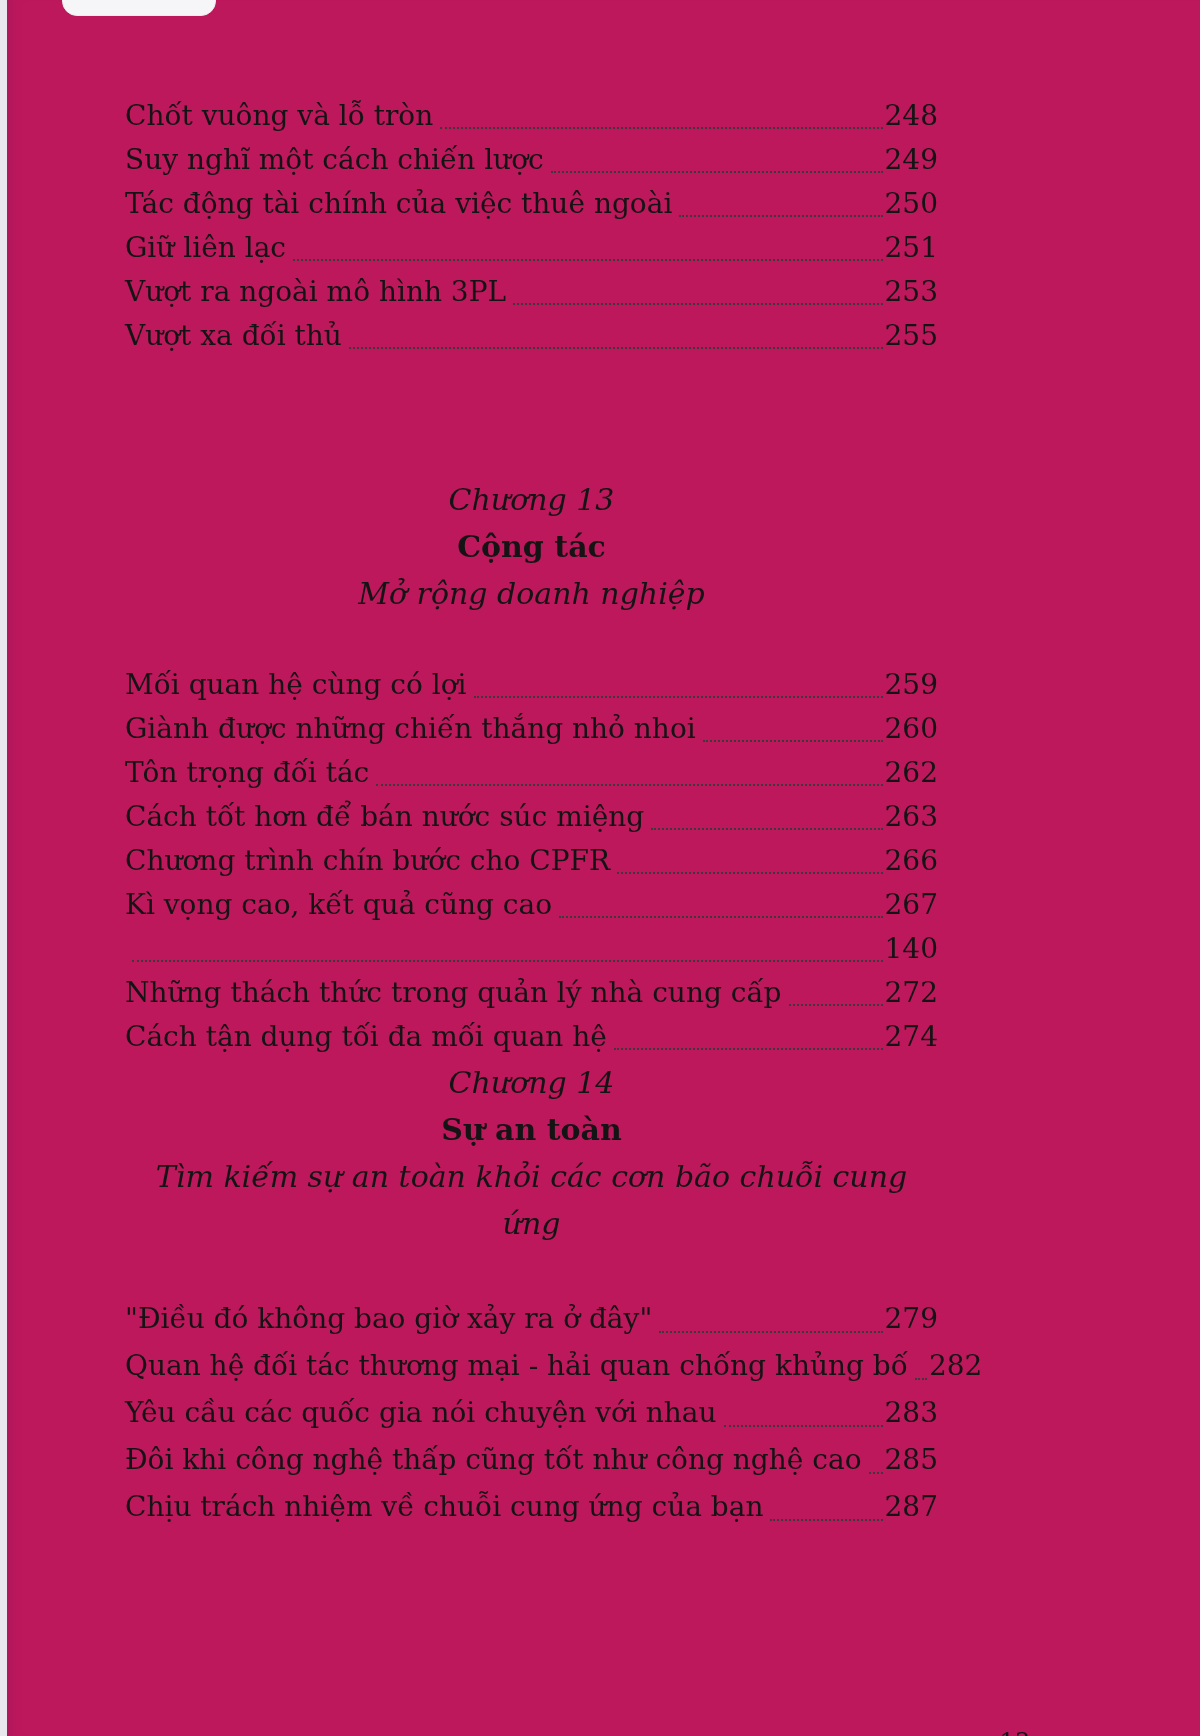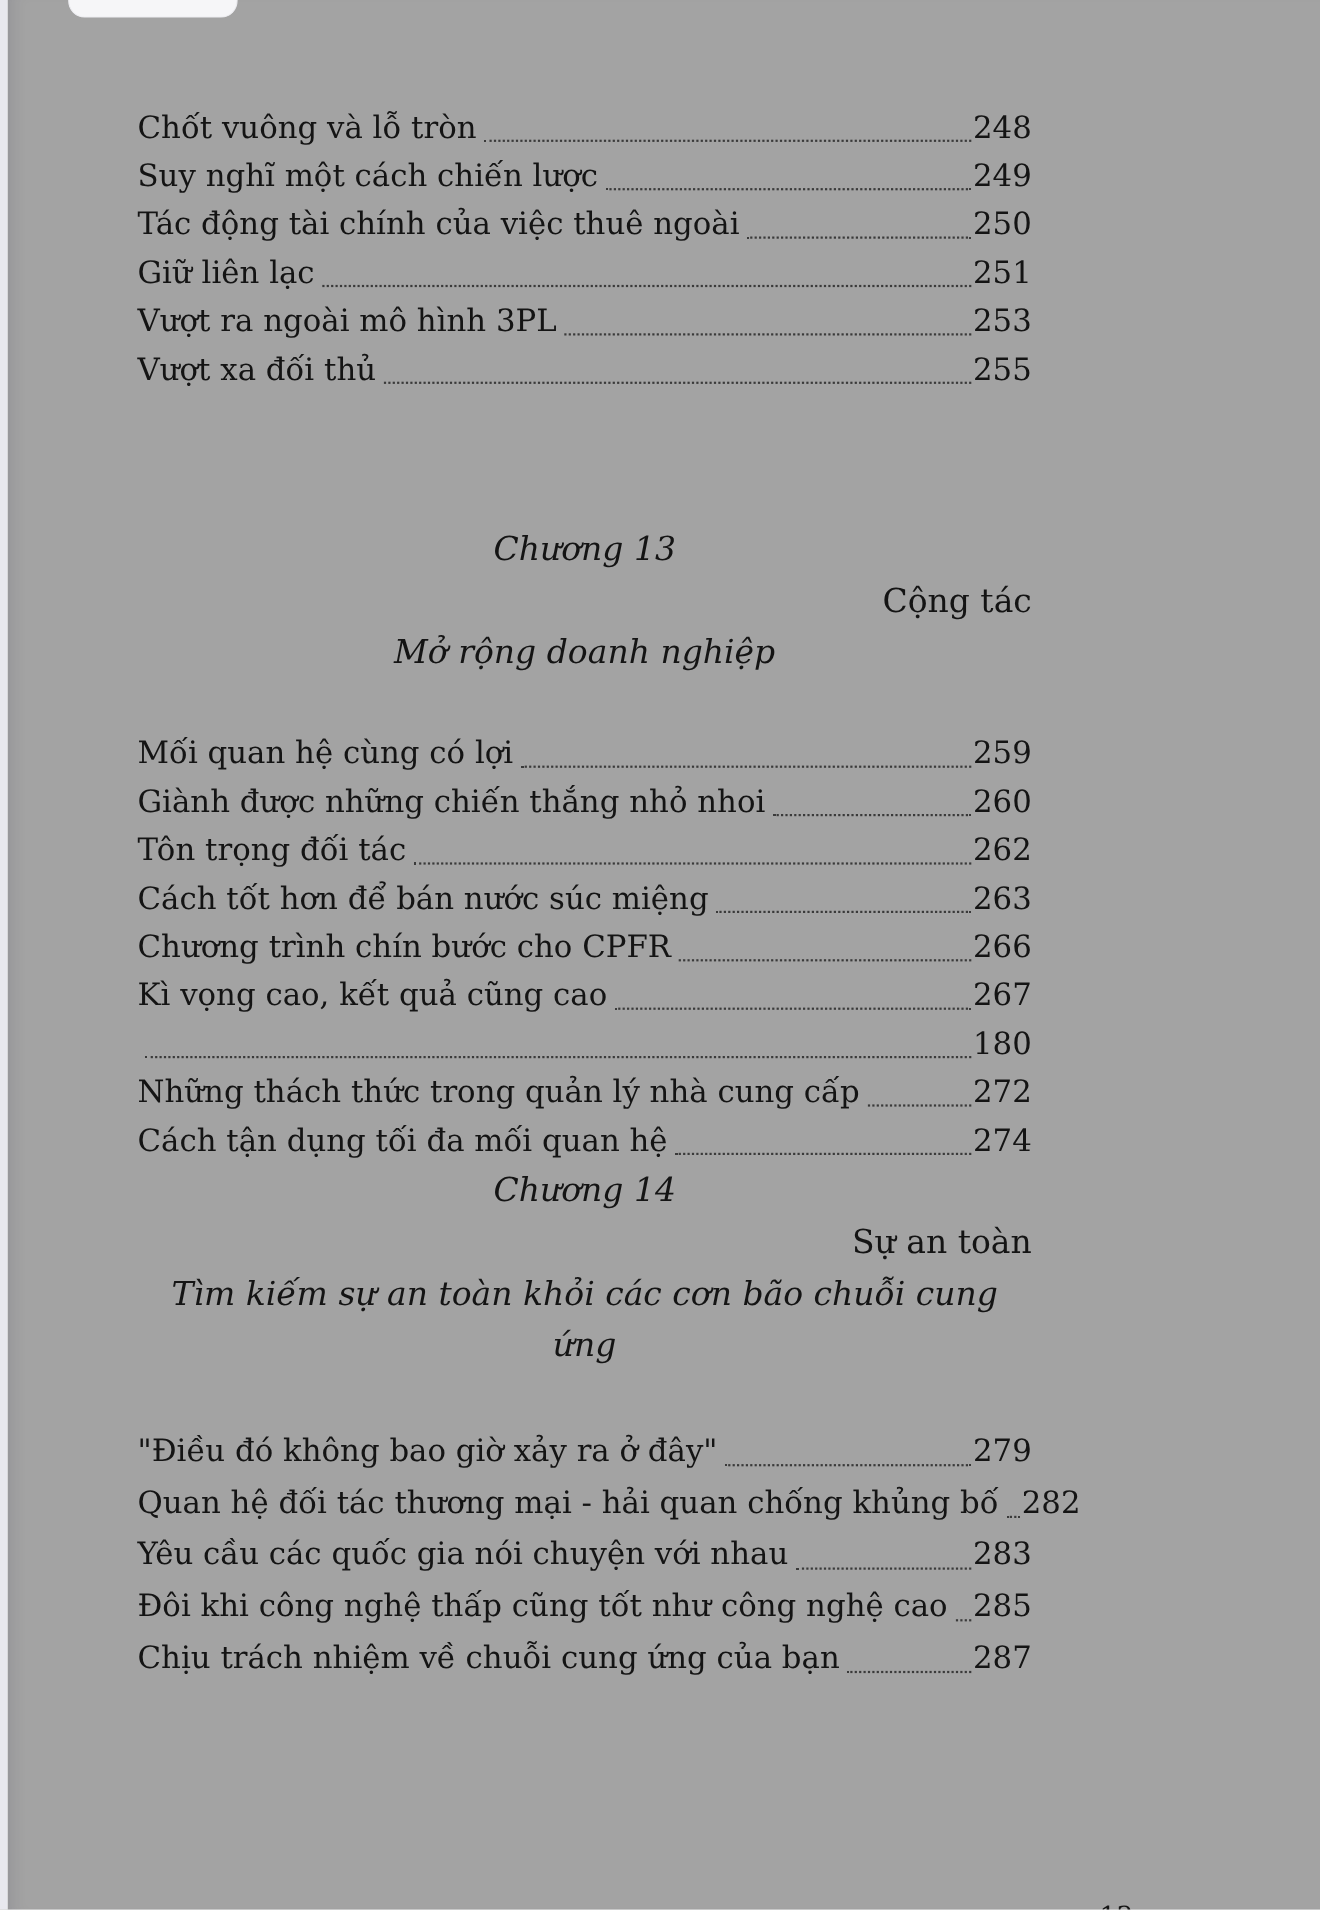--- a/index.html
+++ b/index.html
@@ -11,21 +11,21 @@
     position: relative;
     overflow: hidden;
   }
   .edge-strip {
     position: absolute; left: 0; top: 0;
     width: 7px; height: 100%;
     background: #e8e8ee;
   }
   .page {
     position: absolute; left: 7px; top: 0; right: 0; bottom: 0;
-    background: #a3a3a3;
+    background: #be185d;
     box-shadow: inset 14px 0 16px -14px rgba(40,40,70,0.18);
   }
   .top-pill {
     position: absolute; left: 55px; top: -16px;
     width: 152px; height: 30px;
     background: #f6f6f8;
     border: 1px solid #ededf1;
     border-radius: 15px;
   }
   .content {
@@ -48,21 +48,21 @@
     margin: 0 2px 9px 7px;
     height: 0;
   }
   .toc-page-num { flex: 0 0 auto; }
   .chapter {
     text-align: center;
     font-size: 30px;
     line-height: 47px;
   }
   .ch-number { font-style: italic; text-align: center; }
-  .ch-title  { font-weight: normal; text-align: right; }
+  .ch-title  { font-weight: bold; }
   .ch-subtitle { font-weight: normal; font-style: italic; }
   
   .sec-1 { margin-top: 118px; }  
   .sec-2 { margin-top: 46px;  }  
   .sec-3 { }  
   .sec-4 { margin-top: 48px;  }  
   .folio {
     position: absolute;
     top: 1720px; right: 170px;
     font-size: 24px; line-height: 44px;
@@ -140,21 +140,21 @@
           <span class="dots"></span>
           <span class="toc-page-num">266</span>
         </div>
         <div class="toc-row">
           <span class="toc-title">Kì vọng cao, kết quả cũng cao</span>
           <span class="dots"></span>
           <span class="toc-page-num">267</span>
         </div>
         <div class="toc-row">
           <span class="dots"></span>
-          <span class="toc-page-num">180</span>
+          <span class="toc-page-num">140</span>
         </div>
         <div class="toc-row">
           <span class="toc-title">Những thách thức trong quản lý nhà cung cấp</span>
           <span class="dots"></span>
           <span class="toc-page-num">272</span>
         </div>
         <div class="toc-row">
           <span class="toc-title">Cách tận dụng tối đa mối quan hệ</span>
           <span class="dots"></span>
           <span class="toc-page-num">274</span>

